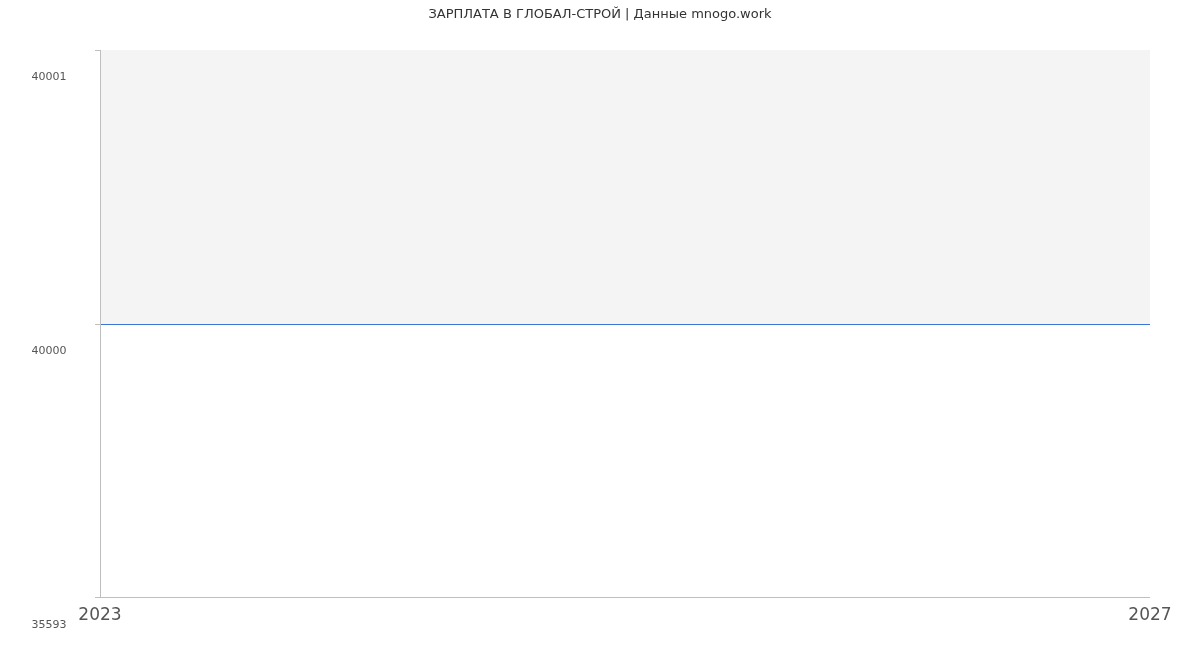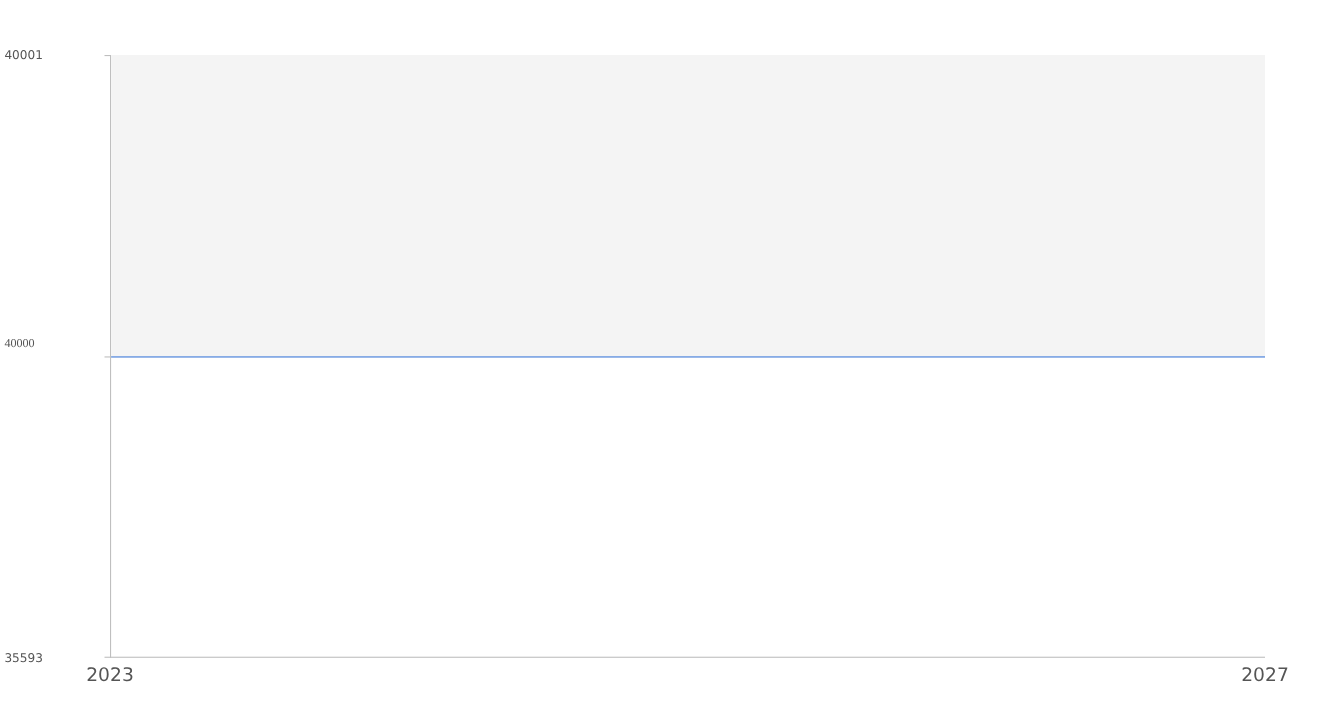--- a/index.html
+++ b/index.html
@@ -55,22 +55,23 @@
     height: 0;
     border-top: 1.5px solid #3a76d6;
   }
   
   .ytick {
     position: absolute;
     right: 1106px; 
     font-size: 11px;
     color: #555;
     transform: translateY(-50%);
-    text-align: left;
+    text-align: center;
     width: 90px;
+    margin-top: 26px;
   }
   
   .xtick {
     position: absolute;
     top: 604px;
     font-size: 17px;
     color: #555;
     transform: translateX(-50%);
   }
   
@@ -80,23 +81,24 @@
     width: 5px;
     height: 1px;
     background: #bfbfbf;
   }
 </style>
 </head>
 <body>
 
 <div class="chart-wrap">
 
+  <div class="title">ЗАРПЛАТА В ГЛОБАЛ-СТРОЙ | Данные mnogo.work</div>
 
   <div class="ytick" style="top:50px;">40001</div>
-  <div class="ytick" style="top:312px;font-family:Liberation Serif, serif;">40000</div>
+  <div class="ytick" style="top:324px;">40000</div>
   <div class="ytick" style="top:598px;">35593</div>
 
   <div class="ytick-mark" style="top:50px;"></div>
   <div class="ytick-mark" style="top:324px;"></div>
   <div class="ytick-mark" style="top:597px;"></div>
 
   <div class="xtick" style="left:100px;">2023</div>
   <div class="xtick" style="left:1150px;">2027</div>
 
   <div class="plot">

